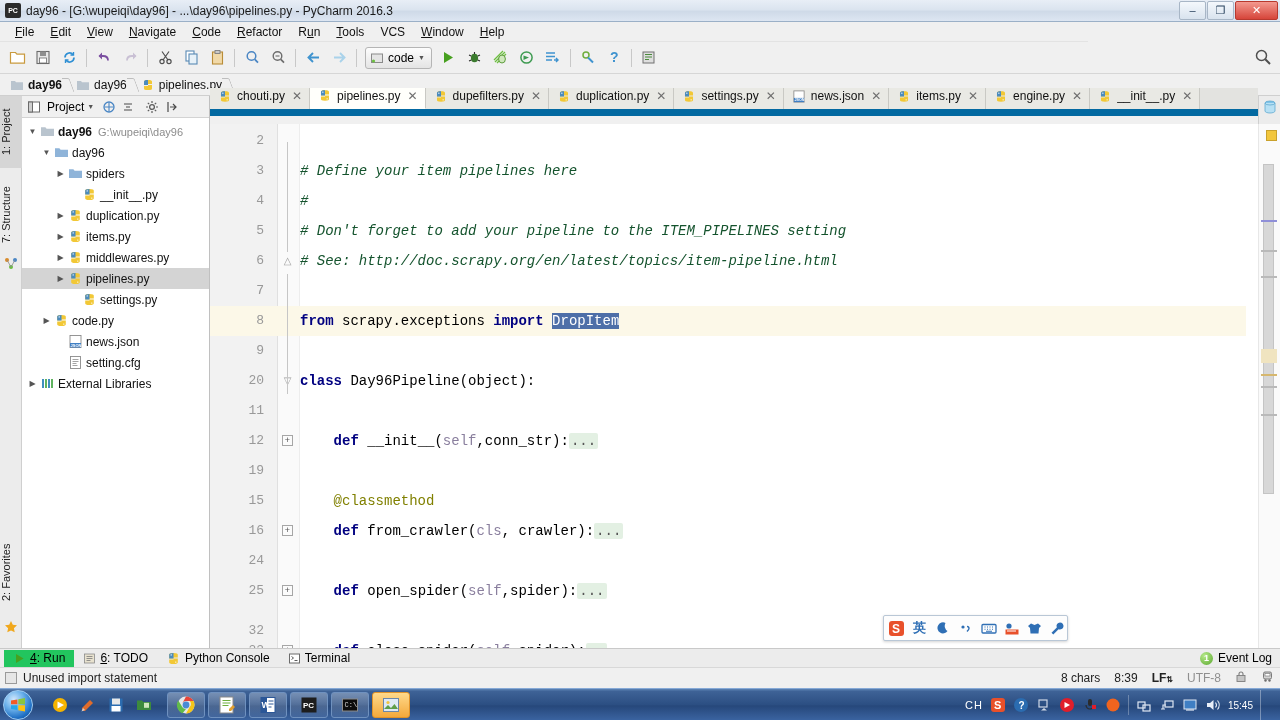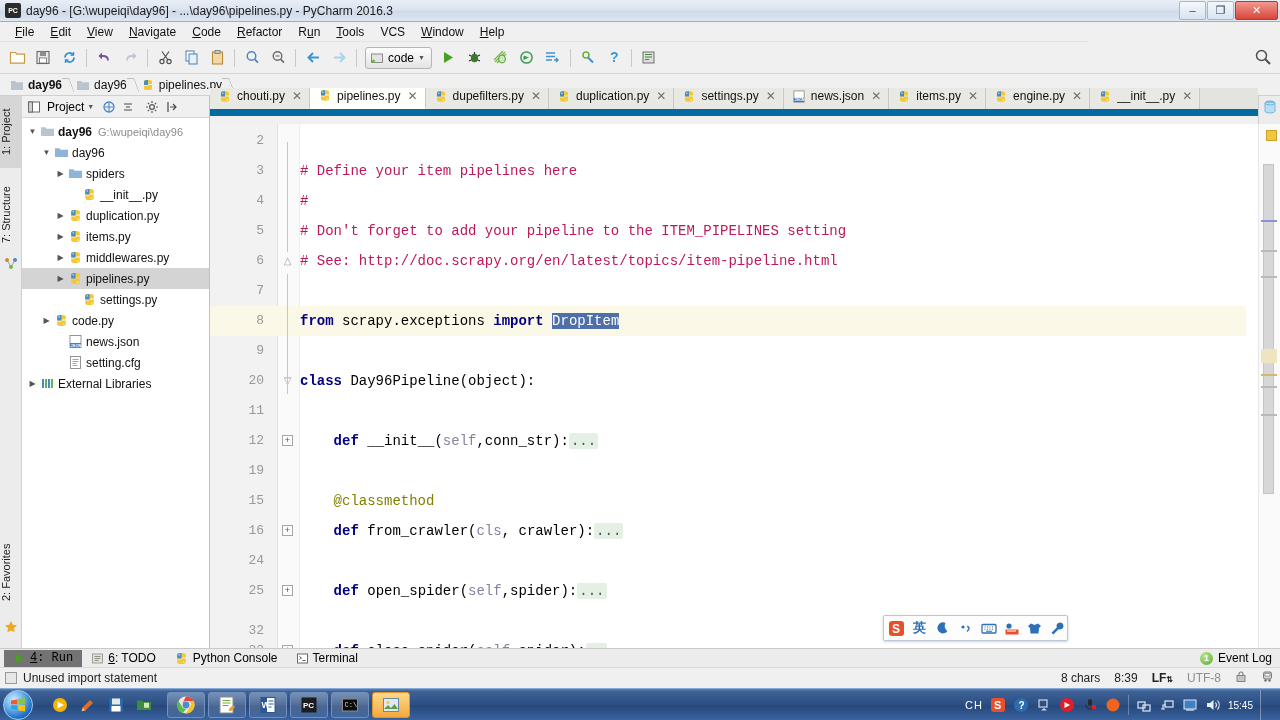--- a/index.html
+++ b/index.html
@@ -155,21 +155,21 @@
     font-family:"Liberation Mono", monospace; font-size:13px; color:#999;
     line-height:30px;
   }
   .crow .code {
     position:absolute; left:90px; line-height:30px;
     font-family:"Liberation Mono", monospace; font-size:14px; color:#000;
     white-space:pre;
   }
   .hl-line { position:absolute; left:0; width:1036px; height:30px; background:#fcf8e8; }
   .kw  { color:#000080; font-weight:bold; }
-  .cmt { color:#be185d; }
+  .cmt { color:#14532d; font-style:italic; }
   .param { color:#8a7f9e; }
   .deco { color:#808000; }
   .fname { color:#000; }
   .fold {
     background:#e3f0e3; color:#555; padding:0 2px; border-radius:2px;
   }
   .sel { background:#4e6fa8; color:#fff; }
   .foldmark {
     position:absolute; left:72px; width:11px; height:11px;
     border:1px solid #a6a6a6; background:#fbfbfb; color:#555;
@@ -201,21 +201,21 @@
   }
   .ime-ic { width:17px; height:17px; display:flex;align-items:center;justify-content:center; font-size:13px;}
 
   
   .bottombar {
     position:absolute; left:0; top:648px; width:1280px; height:19px;
     background:#ececec; border-top:1px solid #c9c9c9;
     display:flex; align-items:center; padding-left:4px;
   }
   .btw { display:flex; align-items:center; gap:4px; padding:1px 9px; font-size:12px; height:17px;}
-  .btw.active { background:#737373;font-family:Liberation Mono, monospace; }
+  .btw.active { background:#22c55e; }
   .btw u{text-decoration:underline;}
   .evtlog { position:absolute; right:8px; display:flex; align-items:center; gap:5px; font-size:12px;}
   .evtbadge {
     width:13px;height:13px;border-radius:50%;
     background:radial-gradient(circle at 35% 30%,#b6e98a,#5aa82e);
     color:#fff;font-size:9px;text-align:center;line-height:13px;font-weight:bold;
   }
 
   
   .statusbar {

